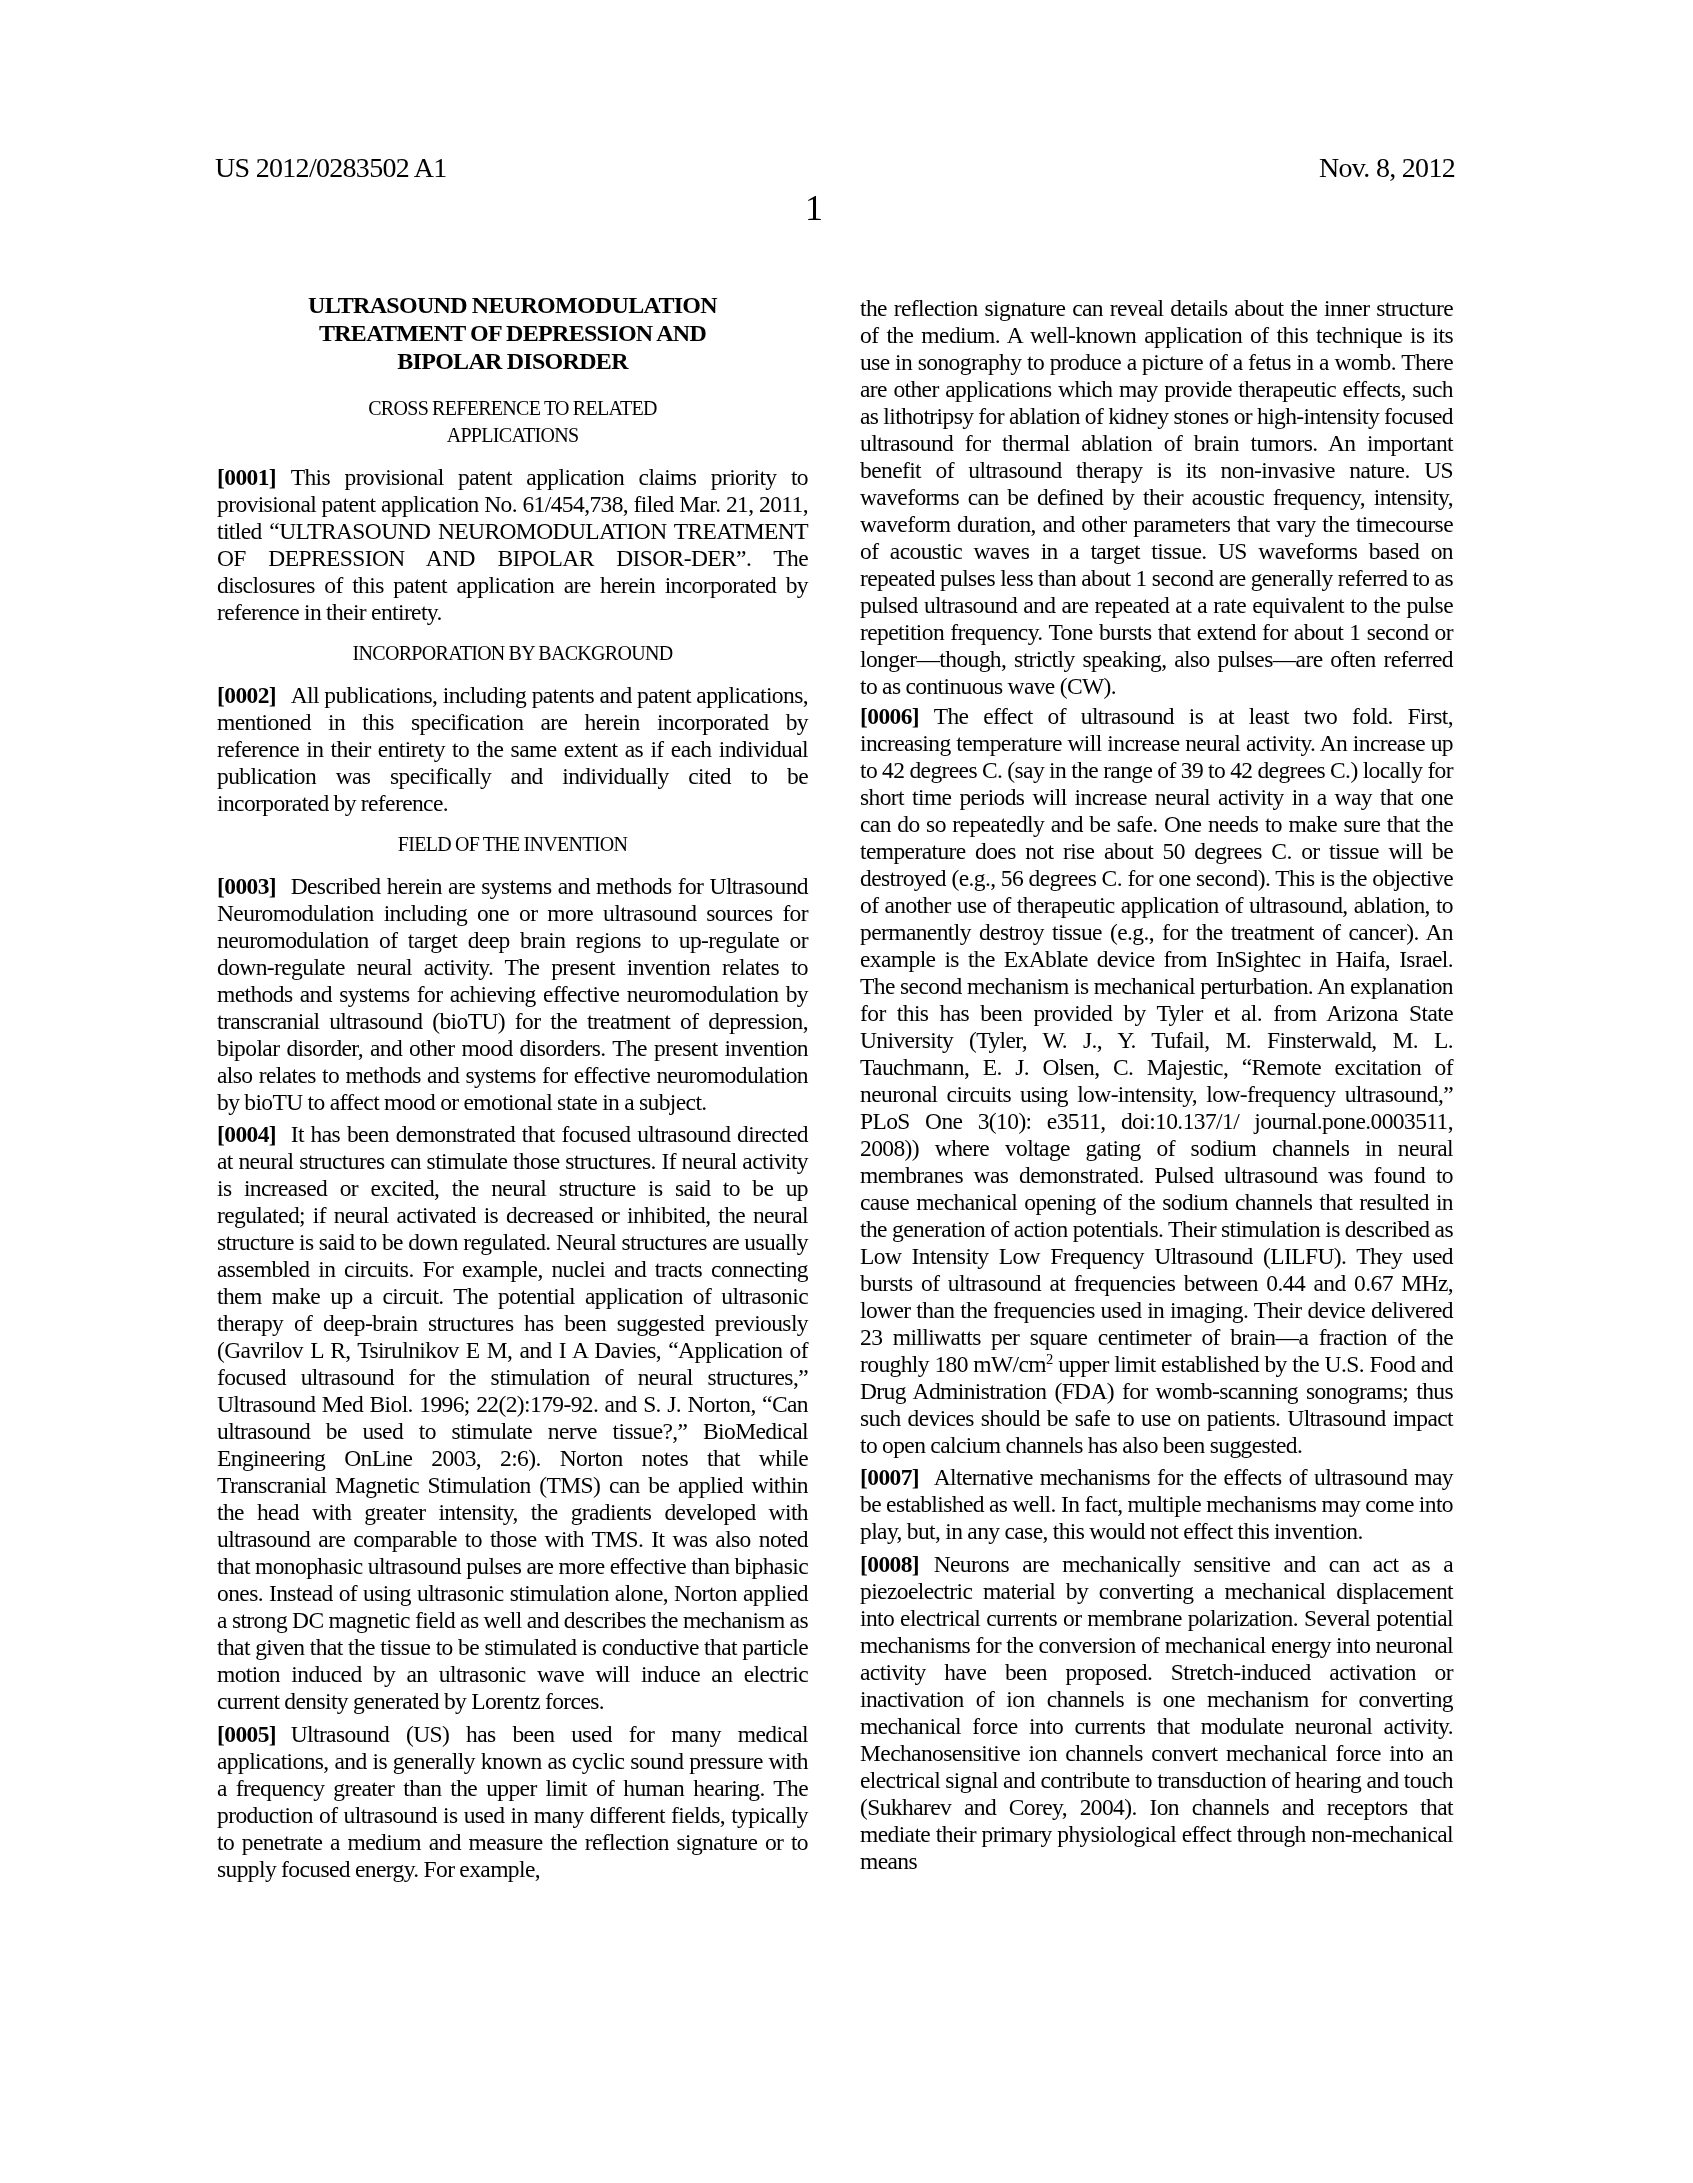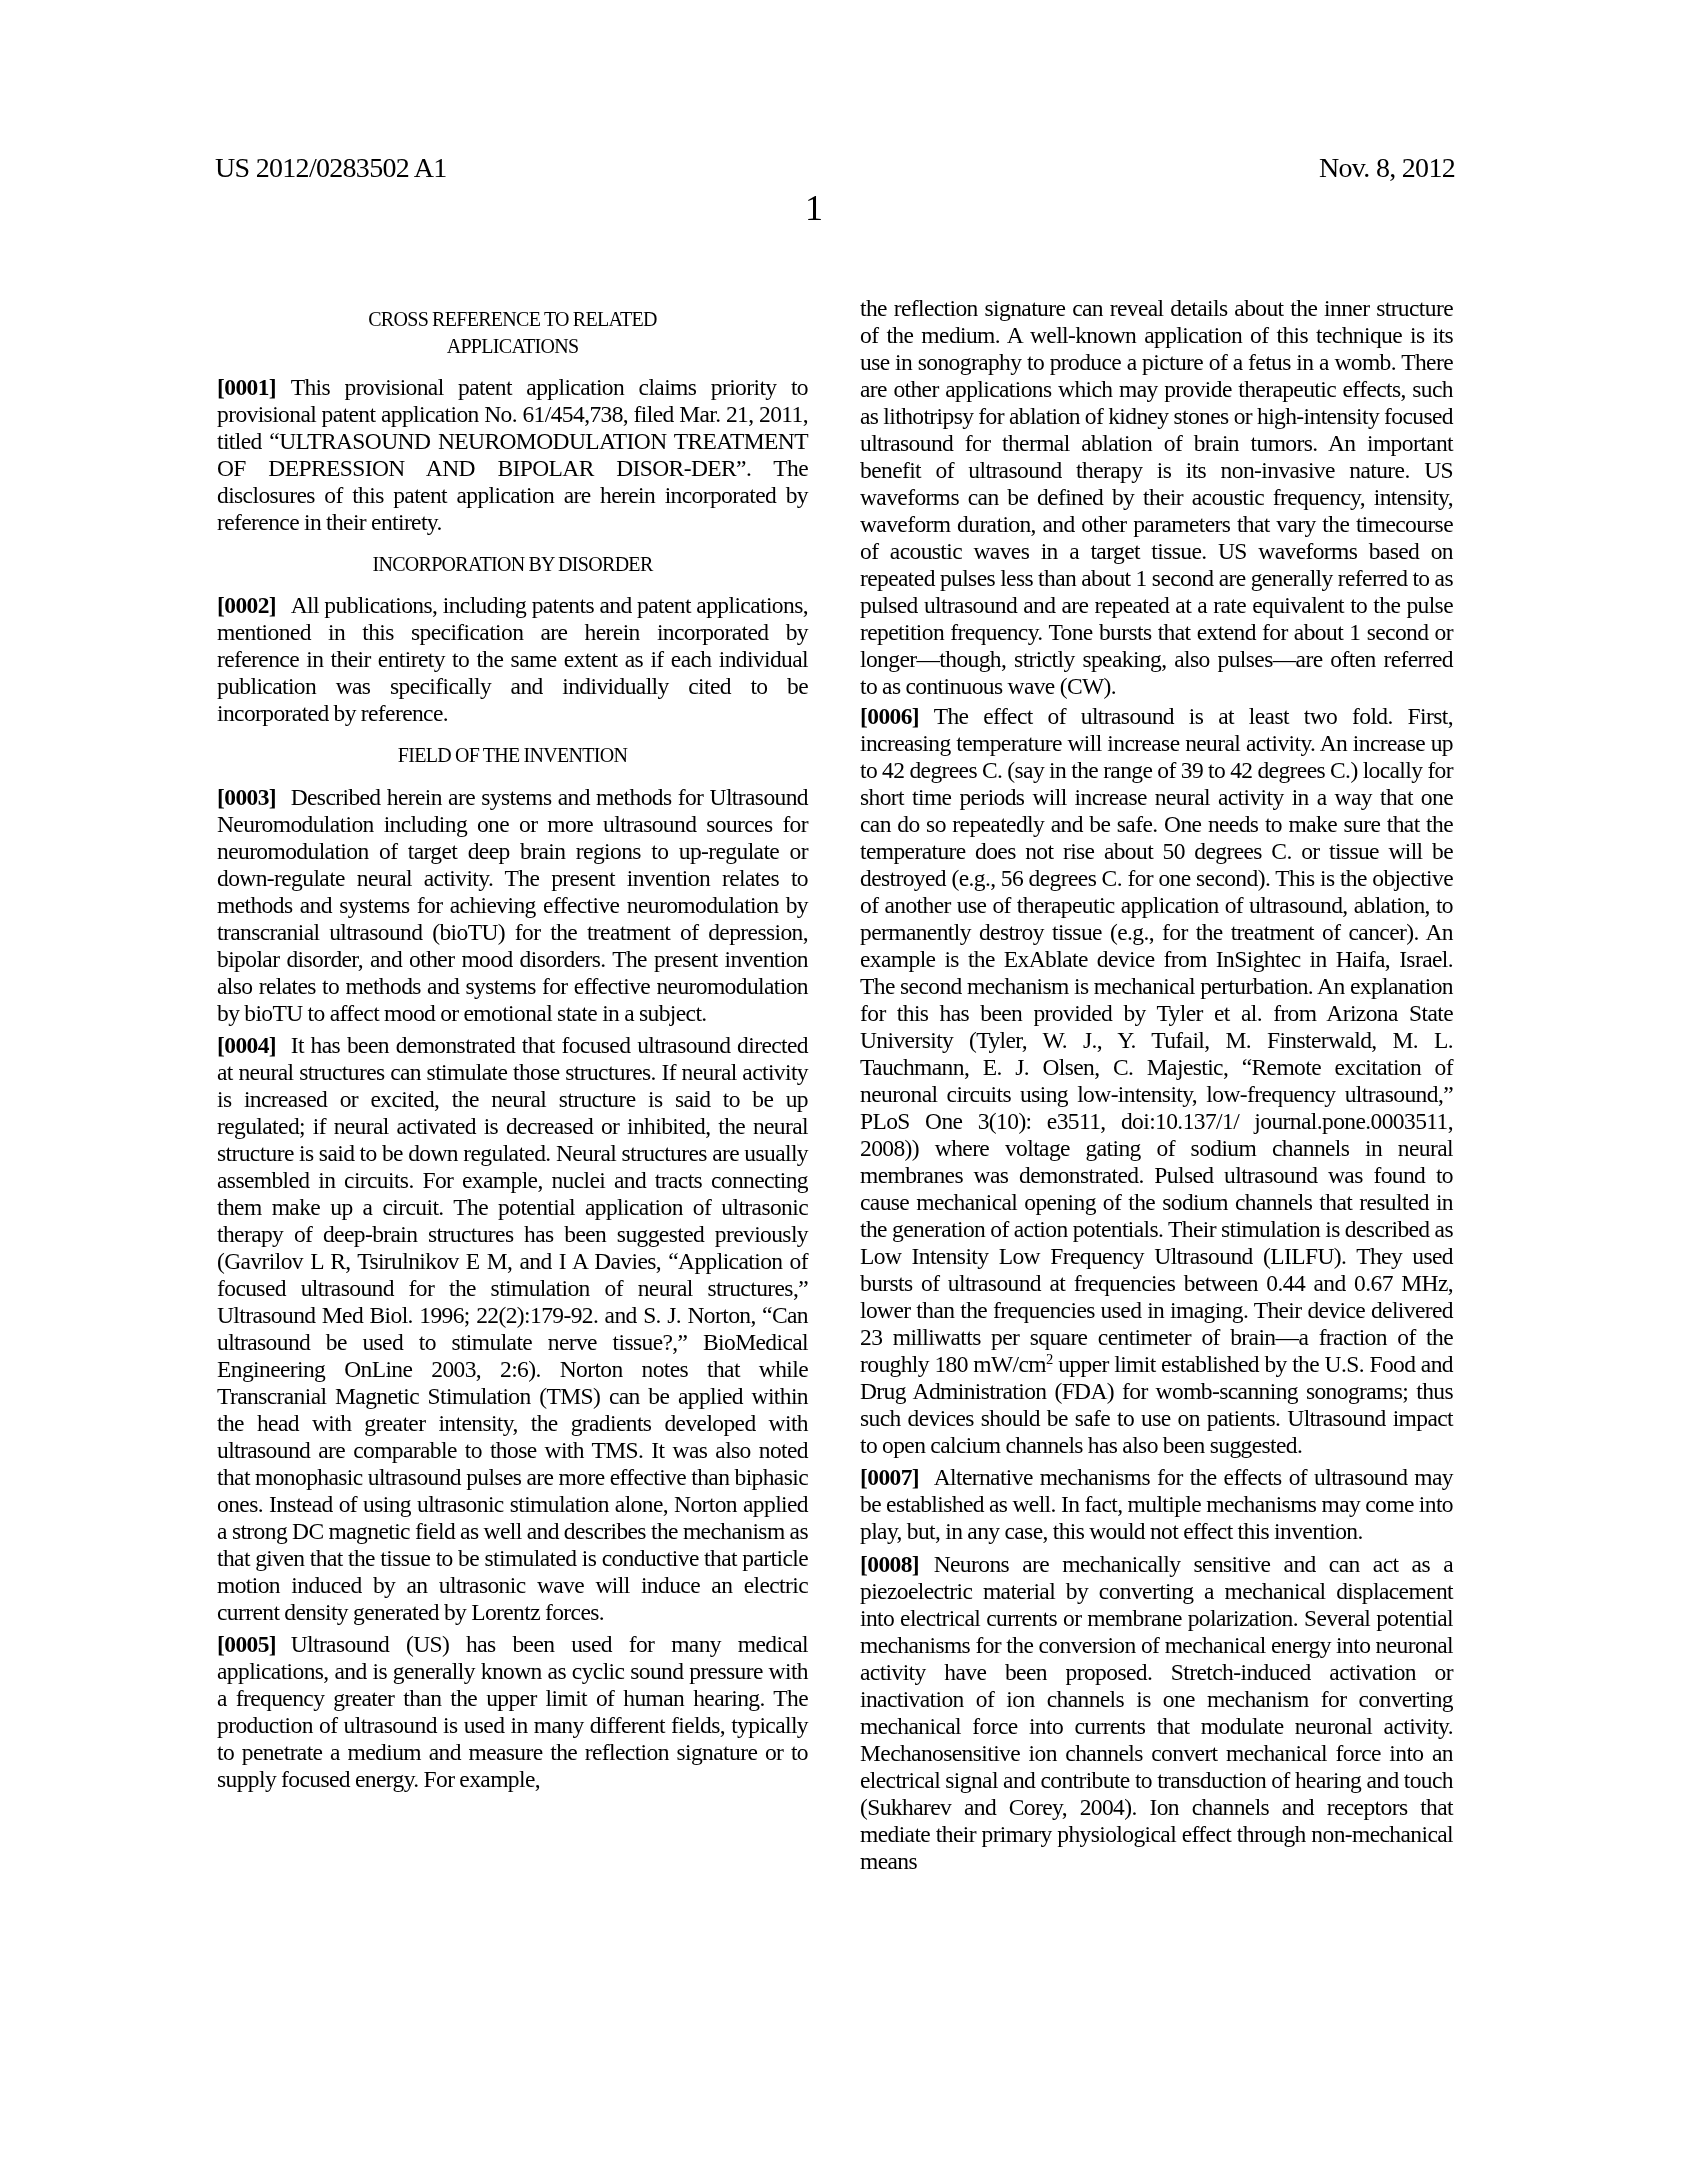--- a/index.html
+++ b/index.html
@@ -73,29 +73,34 @@
   sup { font-size: 14.6px; line-height: 0; vertical-align: 8px; }
 </style>
 </head>
 <body>
 
 <div id="pub-number" class="hdr">US 2012/0283502 A1</div>
 <div id="pub-date" class="hdr">Nov. 8, 2012</div>
 <div id="page-number">1</div>
 
 <div id="col-left" class="col">
+  <div class="title">
+    <div>ULTRASOUND NEUROMODULATION</div>
+    <div>TREATMENT OF DEPRESSION AND</div>
+    <div>BIPOLAR DISORDER</div>
+  </div>
 
   <div class="heading">
     <div>CROSS REFERENCE TO RELATED</div>
     <div>APPLICATIONS</div>
   </div>
   <p class="para"><span class="para-num">[0001]</span><span>This provisional patent application claims priority to provisional patent application No. 61/454,738, filed Mar. 21, 2011, titled “ULTRASOUND NEUROMODULATION TREATMENT OF DEPRESSION AND BIPOLAR DISOR-DER”. The disclosures of this patent application are herein incorporated by reference in their entirety.</span></p>
 
   <div class="heading">
-    <div>INCORPORATION BY DISORDER</div>
+    <div>INCORPORATION BY BACKGROUND</div>
   </div>
   <p class="para"><span class="para-num">[0002]</span><span>All publications, including patents and patent applications, mentioned in this specification are herein incorporated by reference in their entirety to the same extent as if each individual publication was specifically and individually cited to be incorporated by reference.</span></p>
 
   <div class="heading">
     <div>FIELD OF THE INVENTION</div>
   </div>
   <p class="para"><span class="para-num">[0003]</span><span>Described herein are systems and methods for Ultrasound Neuromodulation including one or more ultrasound sources for neuromodulation of target deep brain regions to up-regulate or down-regulate neural activity. The present invention relates to methods and systems for achieving effective neuromodulation by transcranial ultrasound (bioTU) for the treatment of depression, bipolar disorder, and other mood disorders. The present invention also relates to methods and systems for effective neuromodulation by bioTU to affect mood or emotional state in a subject.</span></p>
 
   <p class="para"><span class="para-num">[0004]</span><span>It has been demonstrated that focused ultrasound directed at neural structures can stimulate those structures. If neural activity is increased or excited, the neural structure is said to be up regulated; if neural activated is decreased or inhibited, the neural structure is said to be down regulated. Neural structures are usually assembled in circuits. For example, nuclei and tracts connecting them make up a circuit. The potential application of ultrasonic therapy of deep-brain structures has been suggested previously (Gavrilov L R, Tsirulnikov E M, and I A Davies, “Application of focused ultrasound for the stimulation of neural structures,” Ultrasound Med Biol. 1996; 22(2):179-92. and S. J. Norton, “Can ultrasound be used to stimulate nerve tissue?,” BioMedical Engineering OnLine 2003, 2:6). Norton notes that while Transcranial Magnetic Stimulation (TMS) can be applied within the head with greater intensity, the gradients developed with ultrasound are comparable to those with TMS. It was also noted that monophasic ultrasound pulses are more effective than biphasic ones. Instead of using ultrasonic stimulation alone, Norton applied a strong DC magnetic field as well and describes the mechanism as that given that the tissue to be stimulated is conductive that particle motion induced by an ultrasonic wave will induce an electric current density generated by Lorentz forces.</span></p>
 

